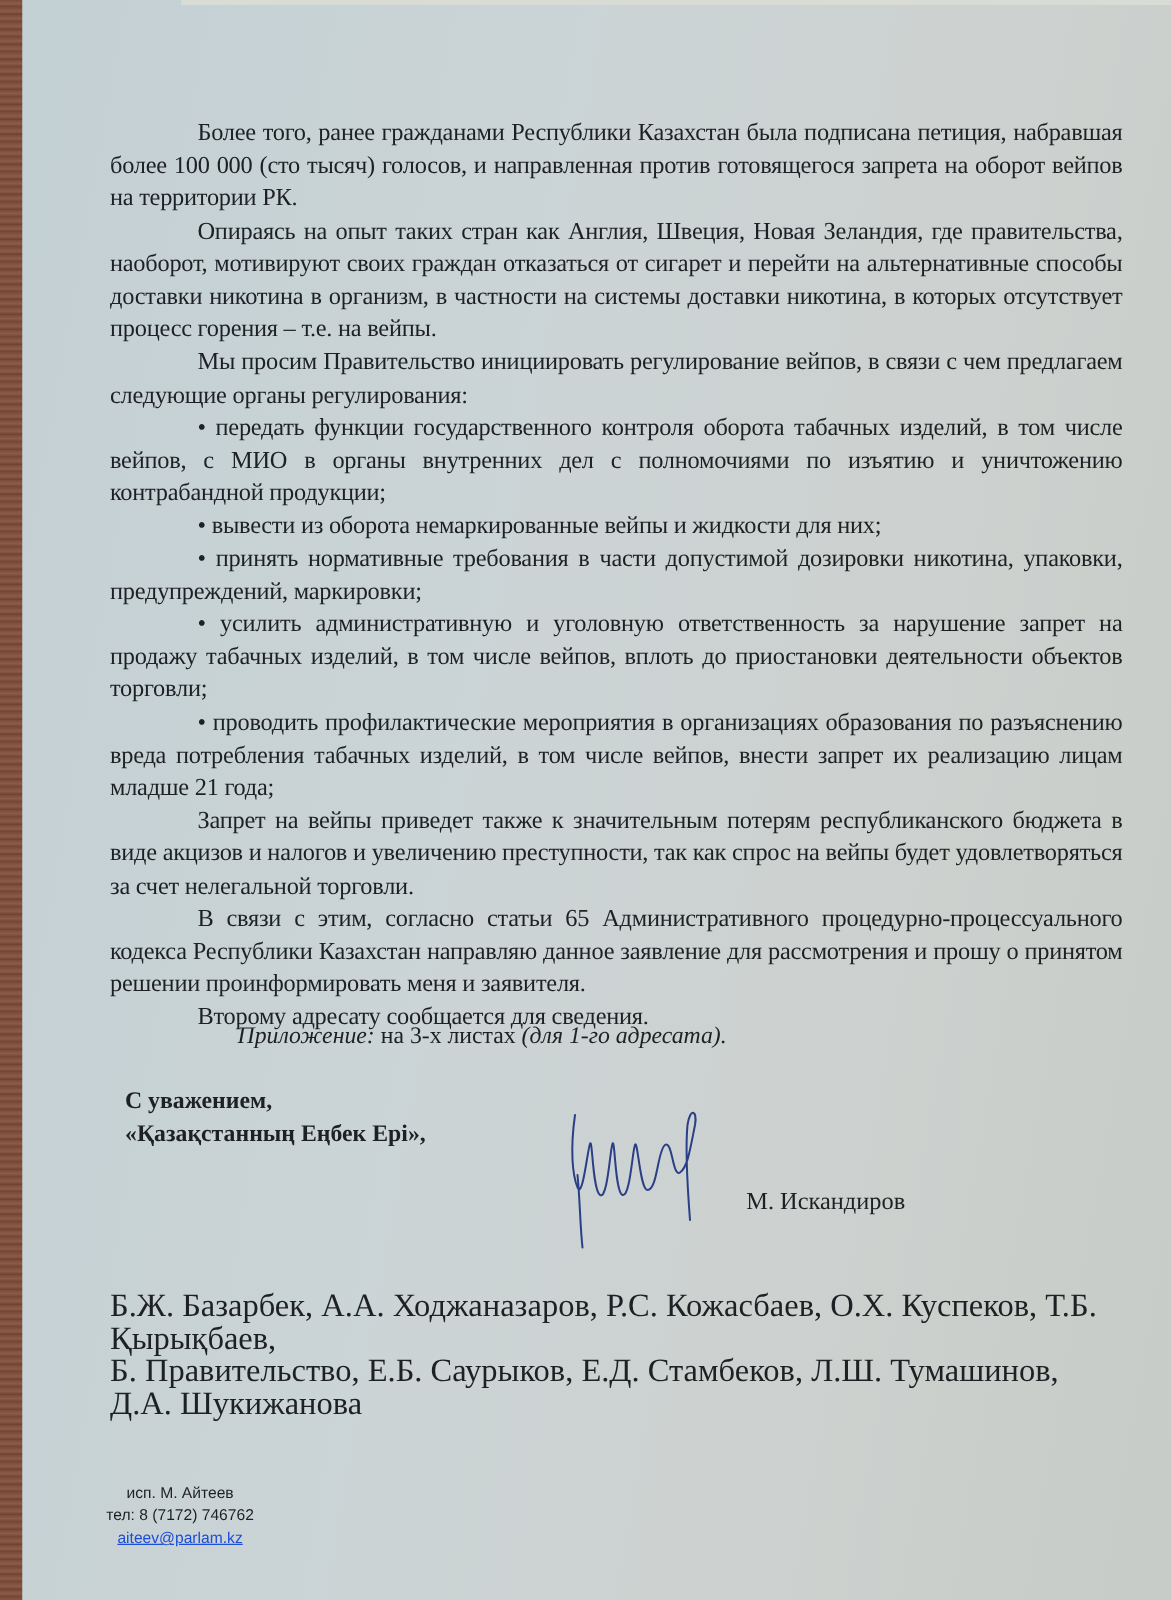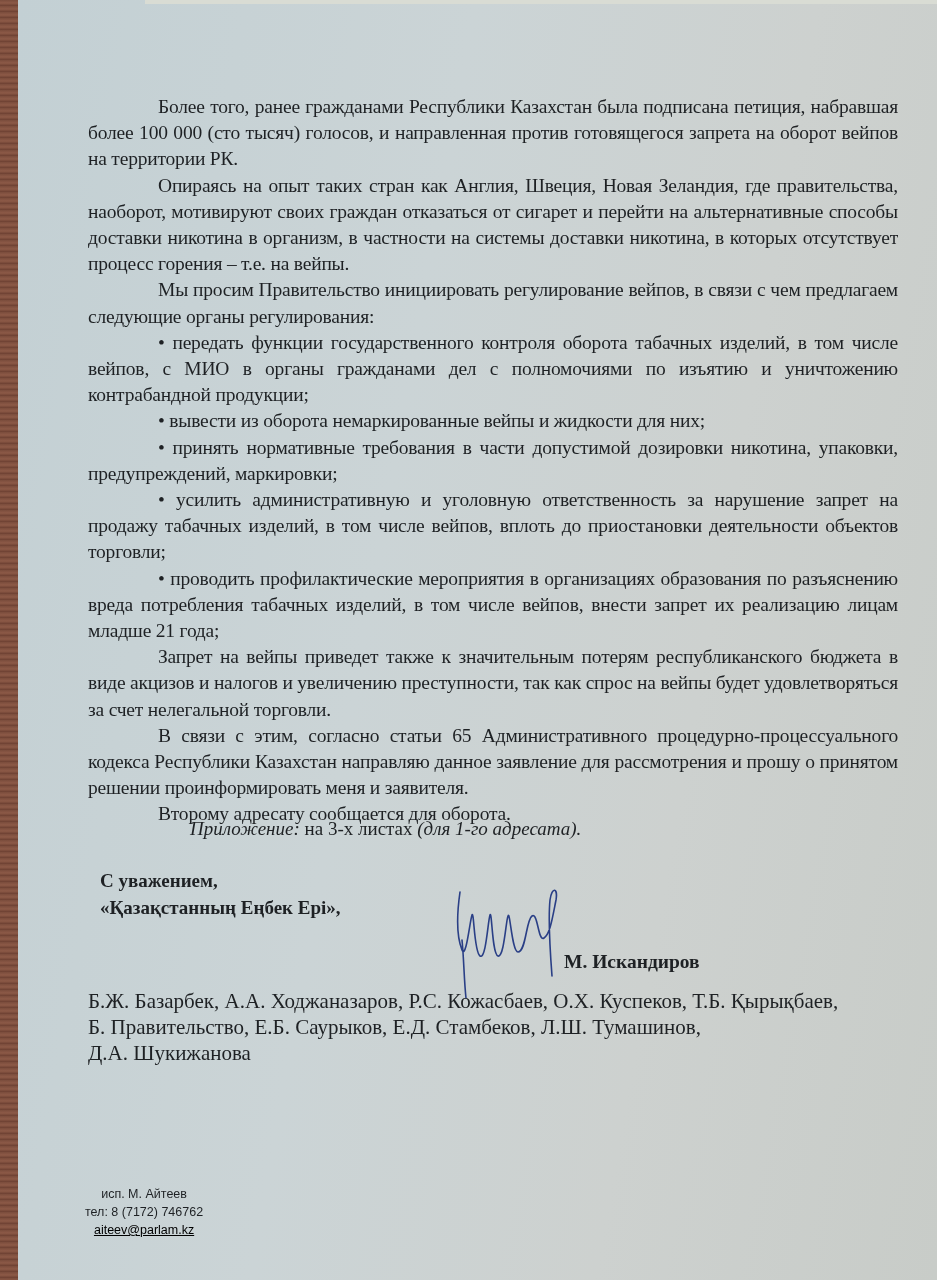--- a/index.html
+++ b/index.html
@@ -35,51 +35,51 @@
   .regards {
     position:absolute; left:100px; top:867px; width:340px;
     font-weight:bold; font-size:19px; line-height:27px; text-align:left;
   }
   .regards div:first-child { padding-right:92px; }
   .regards div:nth-child(2) { padding-right:22px; }
   .signature {
     position:absolute; left:440px; top:880px; width:140px; height:120px;
   }
   .signer {
-    position:absolute; left:564px; top:951px; font-weight:bold; font-size:19.5px;
+    position:absolute; left:597px; top:951px; font-weight:normal; font-size:19.5px;
   }
   .cosigners {
-    position:absolute; left:88px; top:988px; width:820px;
-    font-size:21px; line-height:26px;
+    position:absolute; left:88px; top:1032px; width:820px;
+    font-size:26px; line-height:26px;
   }
   .contact {
     position:absolute; left:85px; top:1185px;
     font-family:"Liberation Sans", sans-serif; font-size:12.5px; line-height:18px;text-align:center;
   }
-  .contact a { color:#000000; text-decoration:underline; }
+  .contact a { color:#1d4ed8; text-decoration:underline; }
 </style>
 </head>
 <body>
 
 <div class="edge"></div>
 <div class="paper"></div>
 <div class="topband"></div>
 
 <div class="body-text">
   <p>Более того, ранее гражданами Республики Казахстан была подписана петиция, набравшая более 100 000 (сто тысяч) голосов, и направленная против готовящегося запрета на оборот вейпов на территории РК.</p>
   <p>Опираясь на опыт таких стран как Англия, Швеция, Новая Зеландия, где правительства, наоборот, мотивируют своих граждан отказаться от сигарет и перейти на альтернативные способы доставки никотина в организм, в частности на системы доставки никотина, в которых отсутствует процесс горения – т.е. на вейпы.</p>
   <p>Мы просим Правительство инициировать регулирование вейпов, в связи с чем предлагаем следующие органы регулирования:</p>
-  <p class="bullet">• передать функции государственного контроля оборота табачных изделий, в том числе вейпов, с МИО в органы гражданами дел с полномочиями по изъятию и уничтожению контрабандной продукции;</p>
+  <p class="bullet">• передать функции государственного контроля оборота табачных изделий, в том числе вейпов, с МИО в органы внутренних дел с полномочиями по изъятию и уничтожению контрабандной продукции;</p>
   <p class="bullet">• вывести из оборота немаркированные вейпы и жидкости для них;</p>
   <p class="bullet">• принять нормативные требования в части допустимой дозировки никотина, упаковки, предупреждений, маркировки;</p>
   <p class="bullet">• усилить административную и уголовную ответственность за нарушение запрет на продажу табачных изделий, в том числе вейпов, вплоть до приостановки деятельности объектов торговли;</p>
   <p class="bullet">• проводить профилактические мероприятия в организациях образования по разъяснению вреда потребления табачных изделий, в том числе вейпов, внести запрет их реализацию лицам младше 21 года;</p>
   <p>Запрет на вейпы приведет также к значительным потерям республиканского бюджета в виде акцизов и налогов и увеличению преступности, так как спрос на вейпы будет удовлетворяться за счет нелегальной торговли.</p>
   <p>В связи с этим, согласно статьи 65 Административного процедурно-процессуального кодекса Республики Казахстан направляю данное заявление для рассмотрения и прошу о принятом решении проинформировать меня и заявителя.</p>
-  <p>Второму адресату сообщается для оборота.</p>
+  <p>Второму адресату сообщается для сведения.</p>
 </div>
 
 <div class="attach">
   <i>Приложение:</i><span> на  3-х листах </span><i>(для 1-го адресата).</i>
 </div>
 
 <div class="regards">
   <div>С уважением,</div>
   <div>«Қазақстанның Еңбек Ері»,</div>
 </div>

